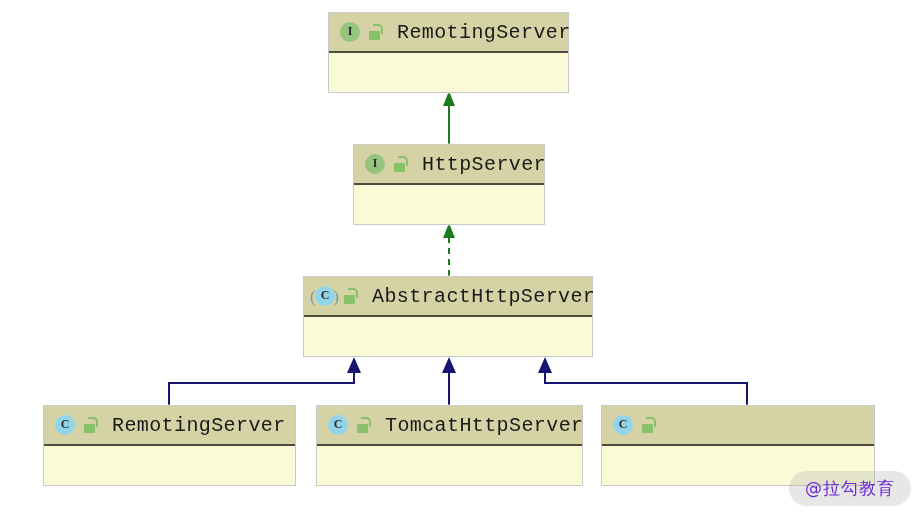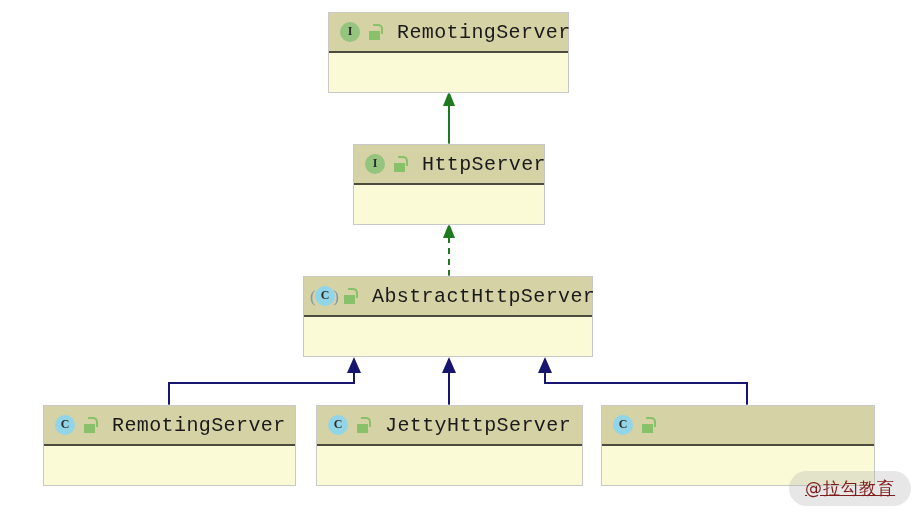--- a/index.html
+++ b/index.html
@@ -126,26 +126,25 @@
     border-radius: 0 5px 0 0;
   }
   
   #watermark {
     position: absolute;
     right: 8px;
     bottom: 10px;
     padding: 6px 16px;
     border-radius: 20px;
     background: rgba(170,170,170,0.28);
-    color: #7f1d1d;
+    color: #6d28d9;
     font-family: "DejaVu Sans", sans-serif;
     font-size: 17px;
     letter-spacing: 1px;
     pointer-events: none;
-    text-decoration: underline;
   }
 </style>
 </head>
 <body>
 
 <div id="diagram-canvas">
 
   <svg id="connectors" viewBox="0 0 919 516" xmlns="http://www.w3.org/2000/svg">
 
      RemotingServer : solid green --&gt;
@@ -239,21 +238,21 @@
 
   <div class="uml-node" style="left:316px; top:405px; width:267px; height:81px;">
     <div class="uml-header">
       <span class="stereo-icon stereo-class">
         <span class="stereo-circle">C</span>
       </span>
       <span class="lock-icon">
         <span class="lock-shackle"></span>
           <span class="lock-body"></span>
       </span>
-      <span class="uml-title">JettyHttpServer</span>
+      <span class="uml-title">TomcatHttpServer</span>
     </div>
     <div class="uml-body"></div>
   </div>
 
   <div class="uml-node" style="left:601px; top:405px; width:274px; height:81px;">
     <div class="uml-header">
       <span class="stereo-icon stereo-class">
         <span class="stereo-circle">C</span>
       </span>
       <span class="lock-icon">

